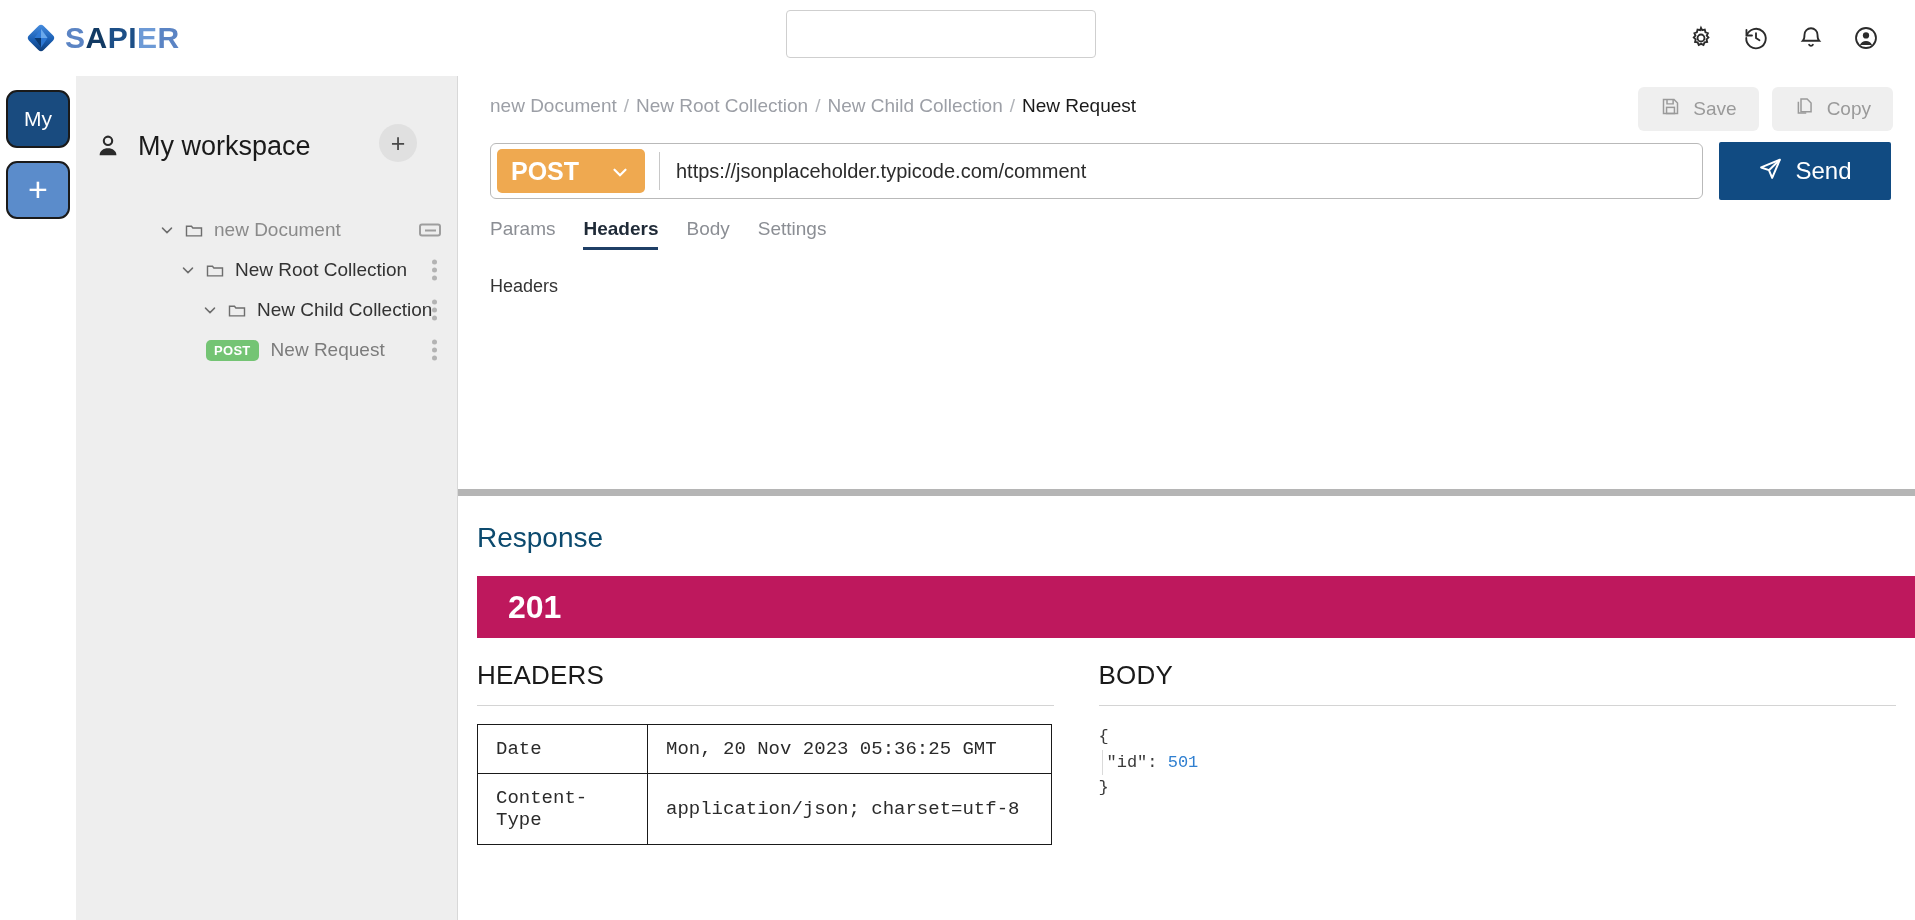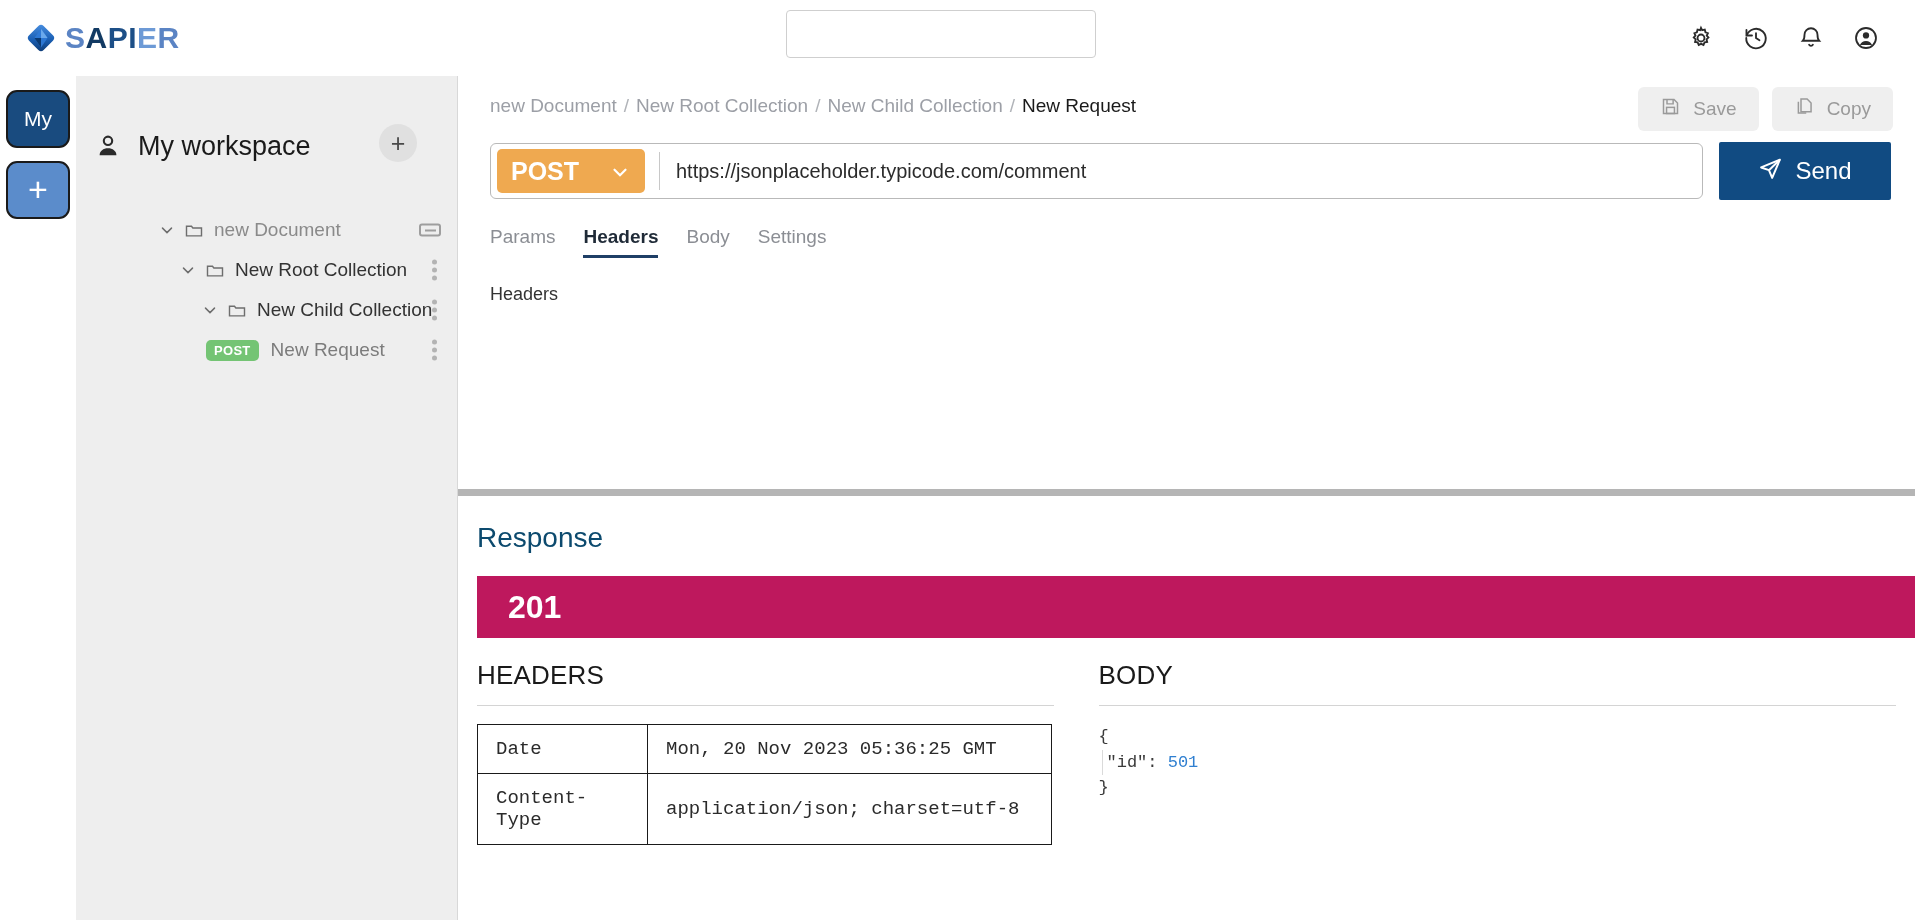--- a/index.html
+++ b/index.html
@@ -159,21 +159,21 @@
     margin-left: 16px; background: #114b82; color: #ffffff; border: none;
     border-radius: 2px; height: 58px; width: 172px;
     display: flex; align-items: center; justify-content: center; gap: 12px;
     font-size: 24px; cursor: pointer; font-family: "Liberation Sans", sans-serif;
   }
   .send-btn svg { width: 25px; height: 25px; }
 
   .tabs { display: flex; gap: 28px; padding: 0 32px; margin-top: 18px; }
   .tab {
     font-size: 19px; color: #8b8e94; padding-bottom: 7px;
-    border-bottom: 3px solid transparent; cursor: pointer; margin-top: 8px;
+    border-bottom: 3px solid transparent; cursor: pointer;
   }
   .tab.active { color: #1f2a37; border-bottom-color: #1f3f66; font-weight: bold; }
 
   .sec-label { font-size: 18px; color: #333; padding: 0 32px; margin-top: 26px; }
 
   .htable {
     margin: 13px 32px 0 32px; width: 1400px; border-collapse: collapse;
     border: 1px solid #c6c6c6; table-layout: fixed;
   }
   .htable th {

